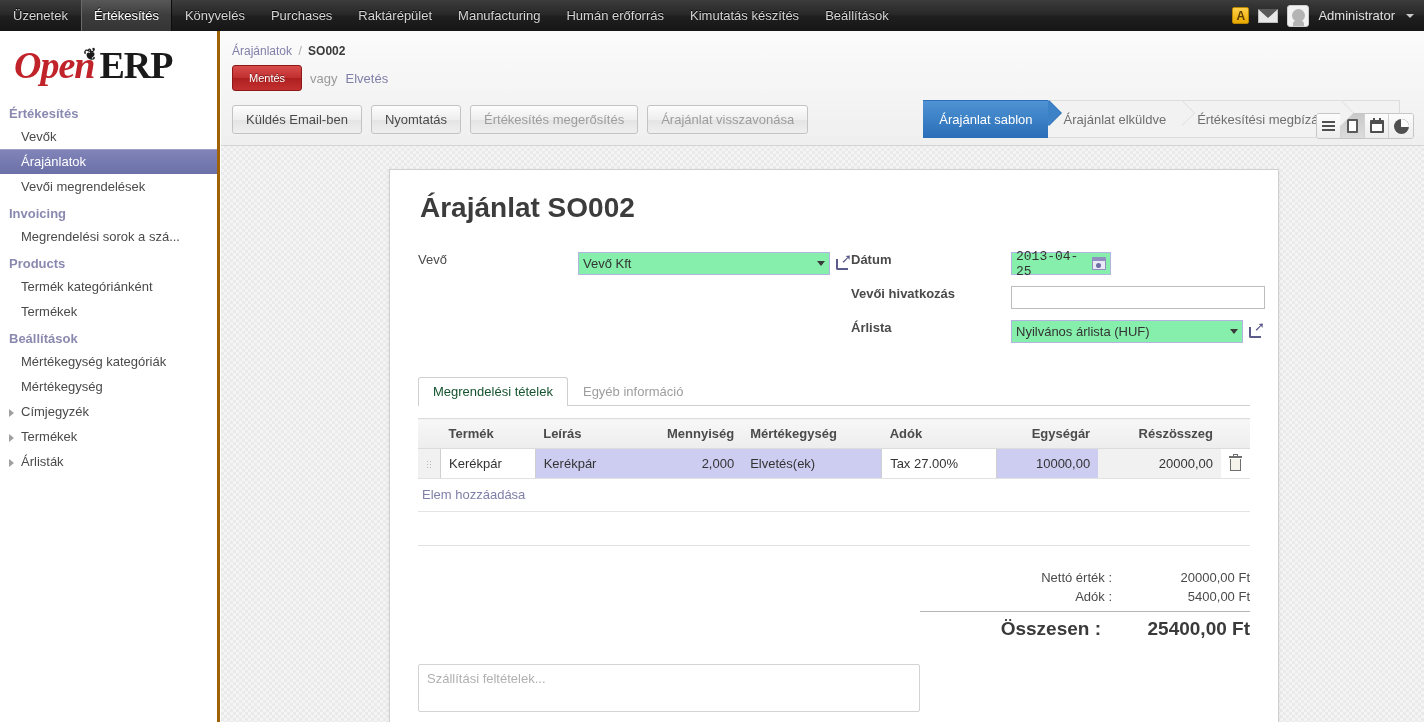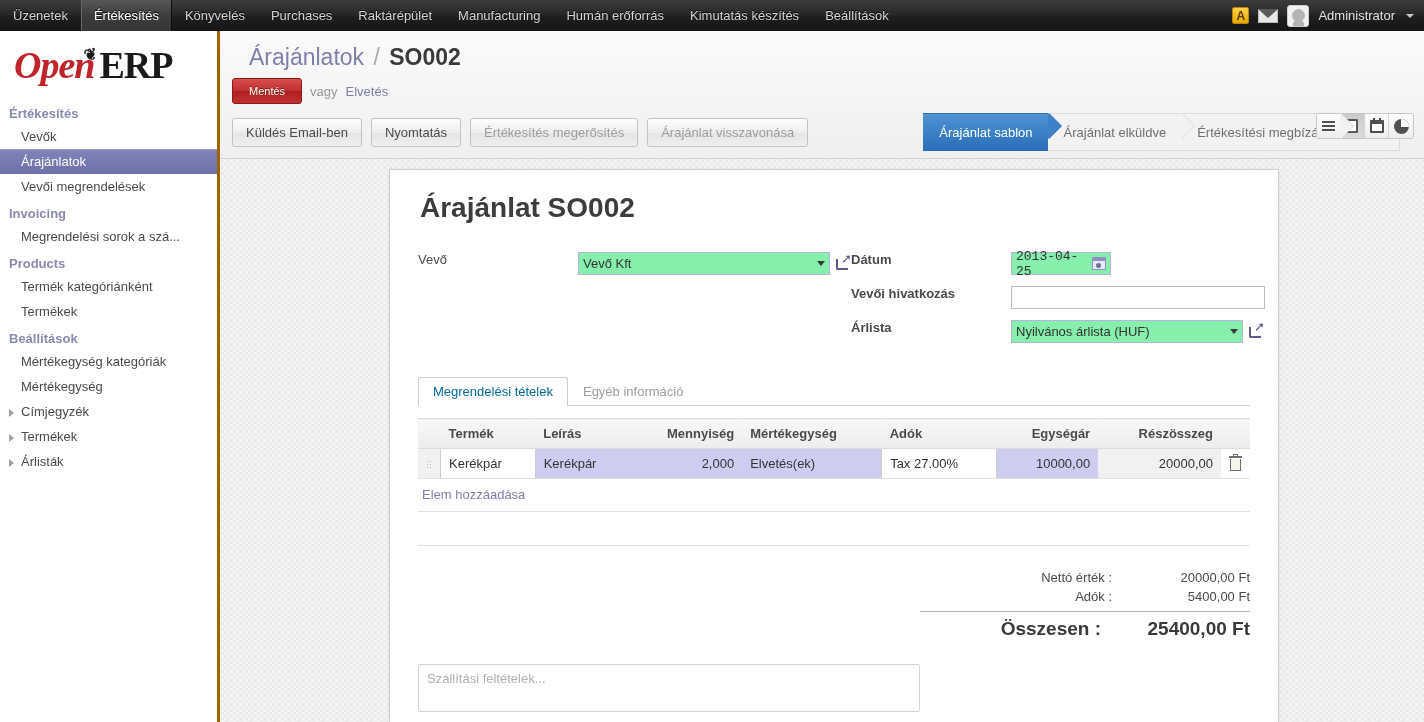--- a/index.html
+++ b/index.html
@@ -161,22 +161,22 @@
       linear-gradient(45deg, #eaeaea 25%, transparent 25%, transparent 75%, #eaeaea 75%);
     background-size: 6px 6px;
     background-position: 0 0, 3px 3px;
   }
   #control-panel {
     background: linear-gradient(to bottom,#fbfbfb,#efefef);
     border-bottom: 1px solid #d4d4d4;
     padding: 0;
   }
   #breadcrumb {
-    padding: 13px 0 7px 28px;
-    font-size: 23px;
+    padding: 13px 0 7px 11px;
+    font-size: 12px;
   }
   .bc-link { color: #7f7fa8; cursor: pointer; }
   .bc-sep { color: #a9a9a9; margin: 0 3px; }
   .bc-cur { color: #3a3a3a; font-weight: bold; }
 
   #save-row {
     display: flex; align-items: center;
     padding: 0 0 9px 11px;
     gap: 8px;
   }
@@ -427,21 +427,21 @@
   .tab {
     padding: 6px 14px 5px 14px;
     font-size: 13px;
     color: #9d9d9d;
     cursor: pointer;
     border: 1px solid transparent;
     border-bottom: none;
     margin-bottom: -1px;
   }
   .tab.active {
-    color: #0369a1;
+    color: #14532d;
     background: #ffffff;
     border-color: #cfcfcf;
     border-radius: 3px 3px 0 0;
   }
 
   
   #lines-table {
     width: 100%;
     border-collapse: collapse;
     margin-top: 12px;

